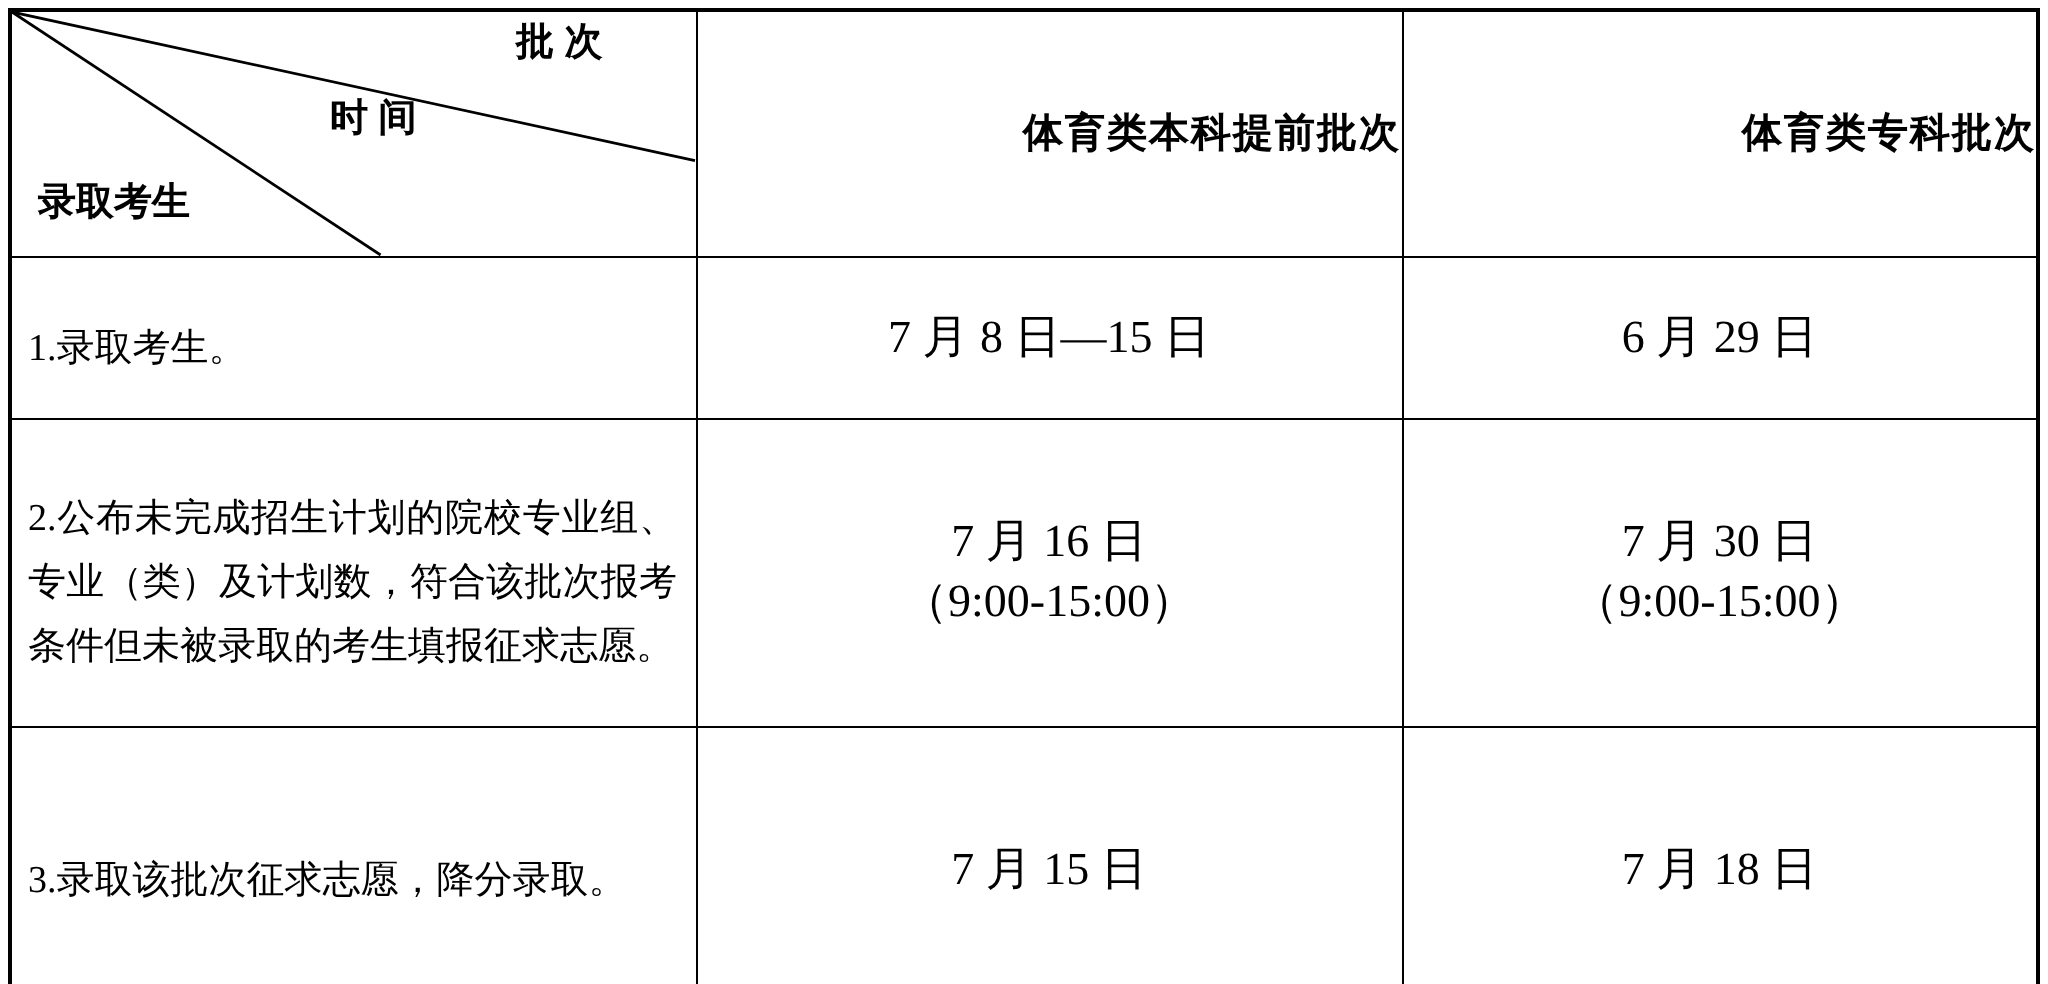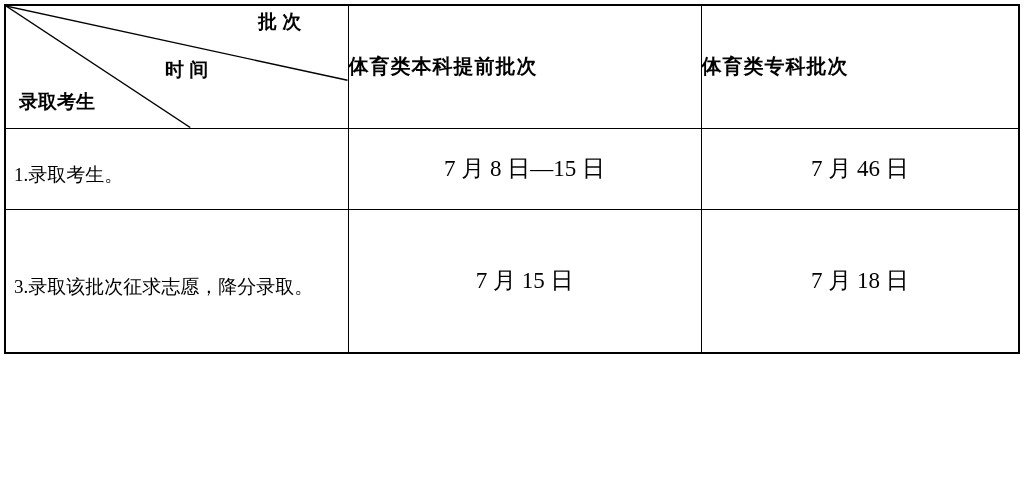--- a/index.html
+++ b/index.html
@@ -42,28 +42,28 @@
   }
   .corner-label {
     position: absolute;
     font-family: "Liberation Sans", "DejaVu Sans", sans-serif;
     font-weight: 700;
     font-size: 19px;
     line-height: 22px;
     white-space: nowrap;
   }
   .corner-batch { left: 252px; top: 5px; }
-  .corner-time  { left: 159px; top: 53px; }
+  .corner-time  { left: 159px; top: 43px; }
   .corner-work  { left: 13px;  top: 85px; }
 
   td.col-header {
     font-family: "Liberation Sans", "DejaVu Sans", sans-serif;
     font-weight: 700;
     font-size: 20px;
-    text-align: left;
+    text-align: right;
     letter-spacing: 1px;
   }
   td.task-cell {
     font-size: 19px;
     line-height: 32px;
     text-align: justify;
     padding: 12px 9px 0 8px;
     font-family: Liberation Serif, serif;
   }
   td.date-cell {
@@ -98,25 +98,36 @@
         <td class="col-header">体育类专科批次</td>
       </tr>
 
       <tr class="row-1">
         <td class="task-cell">1.录取考生。</td>
         <td class="date-cell">
           <div class="date-line">7 月 8 日—15 日</div>
           <div class="time-line"></div>
         </td>
         <td class="date-cell">
-          <div class="date-line">7 月 46 日</div>
+          <div class="date-line">6 月 29 日</div>
           <div class="time-line"></div>
         </td>
       </tr>
 
+      <tr class="row-2">
+        <td class="task-cell">2.公布未完成招生计划的院校专业组、专业（类）及计划数，符合该批次报考条件但未被录取的考生填报征求志愿。</td>
+        <td class="date-cell">
+          <div class="date-line">7 月 16 日</div>
+          <div class="time-line">（9:00-15:00）</div>
+        </td>
+        <td class="date-cell">
+          <div class="date-line">7 月 30 日</div>
+          <div class="time-line">（9:00-15:00）</div>
+        </td>
+      </tr>
 
       <tr class="row-3">
         <td class="task-cell">3.录取该批次征求志愿，降分录取。</td>
         <td class="date-cell">
           <div class="date-line">7 月 15 日</div>
           <div class="time-line"></div>
         </td>
         <td class="date-cell">
           <div class="date-line">7 月 18 日</div>
           <div class="time-line"></div>

